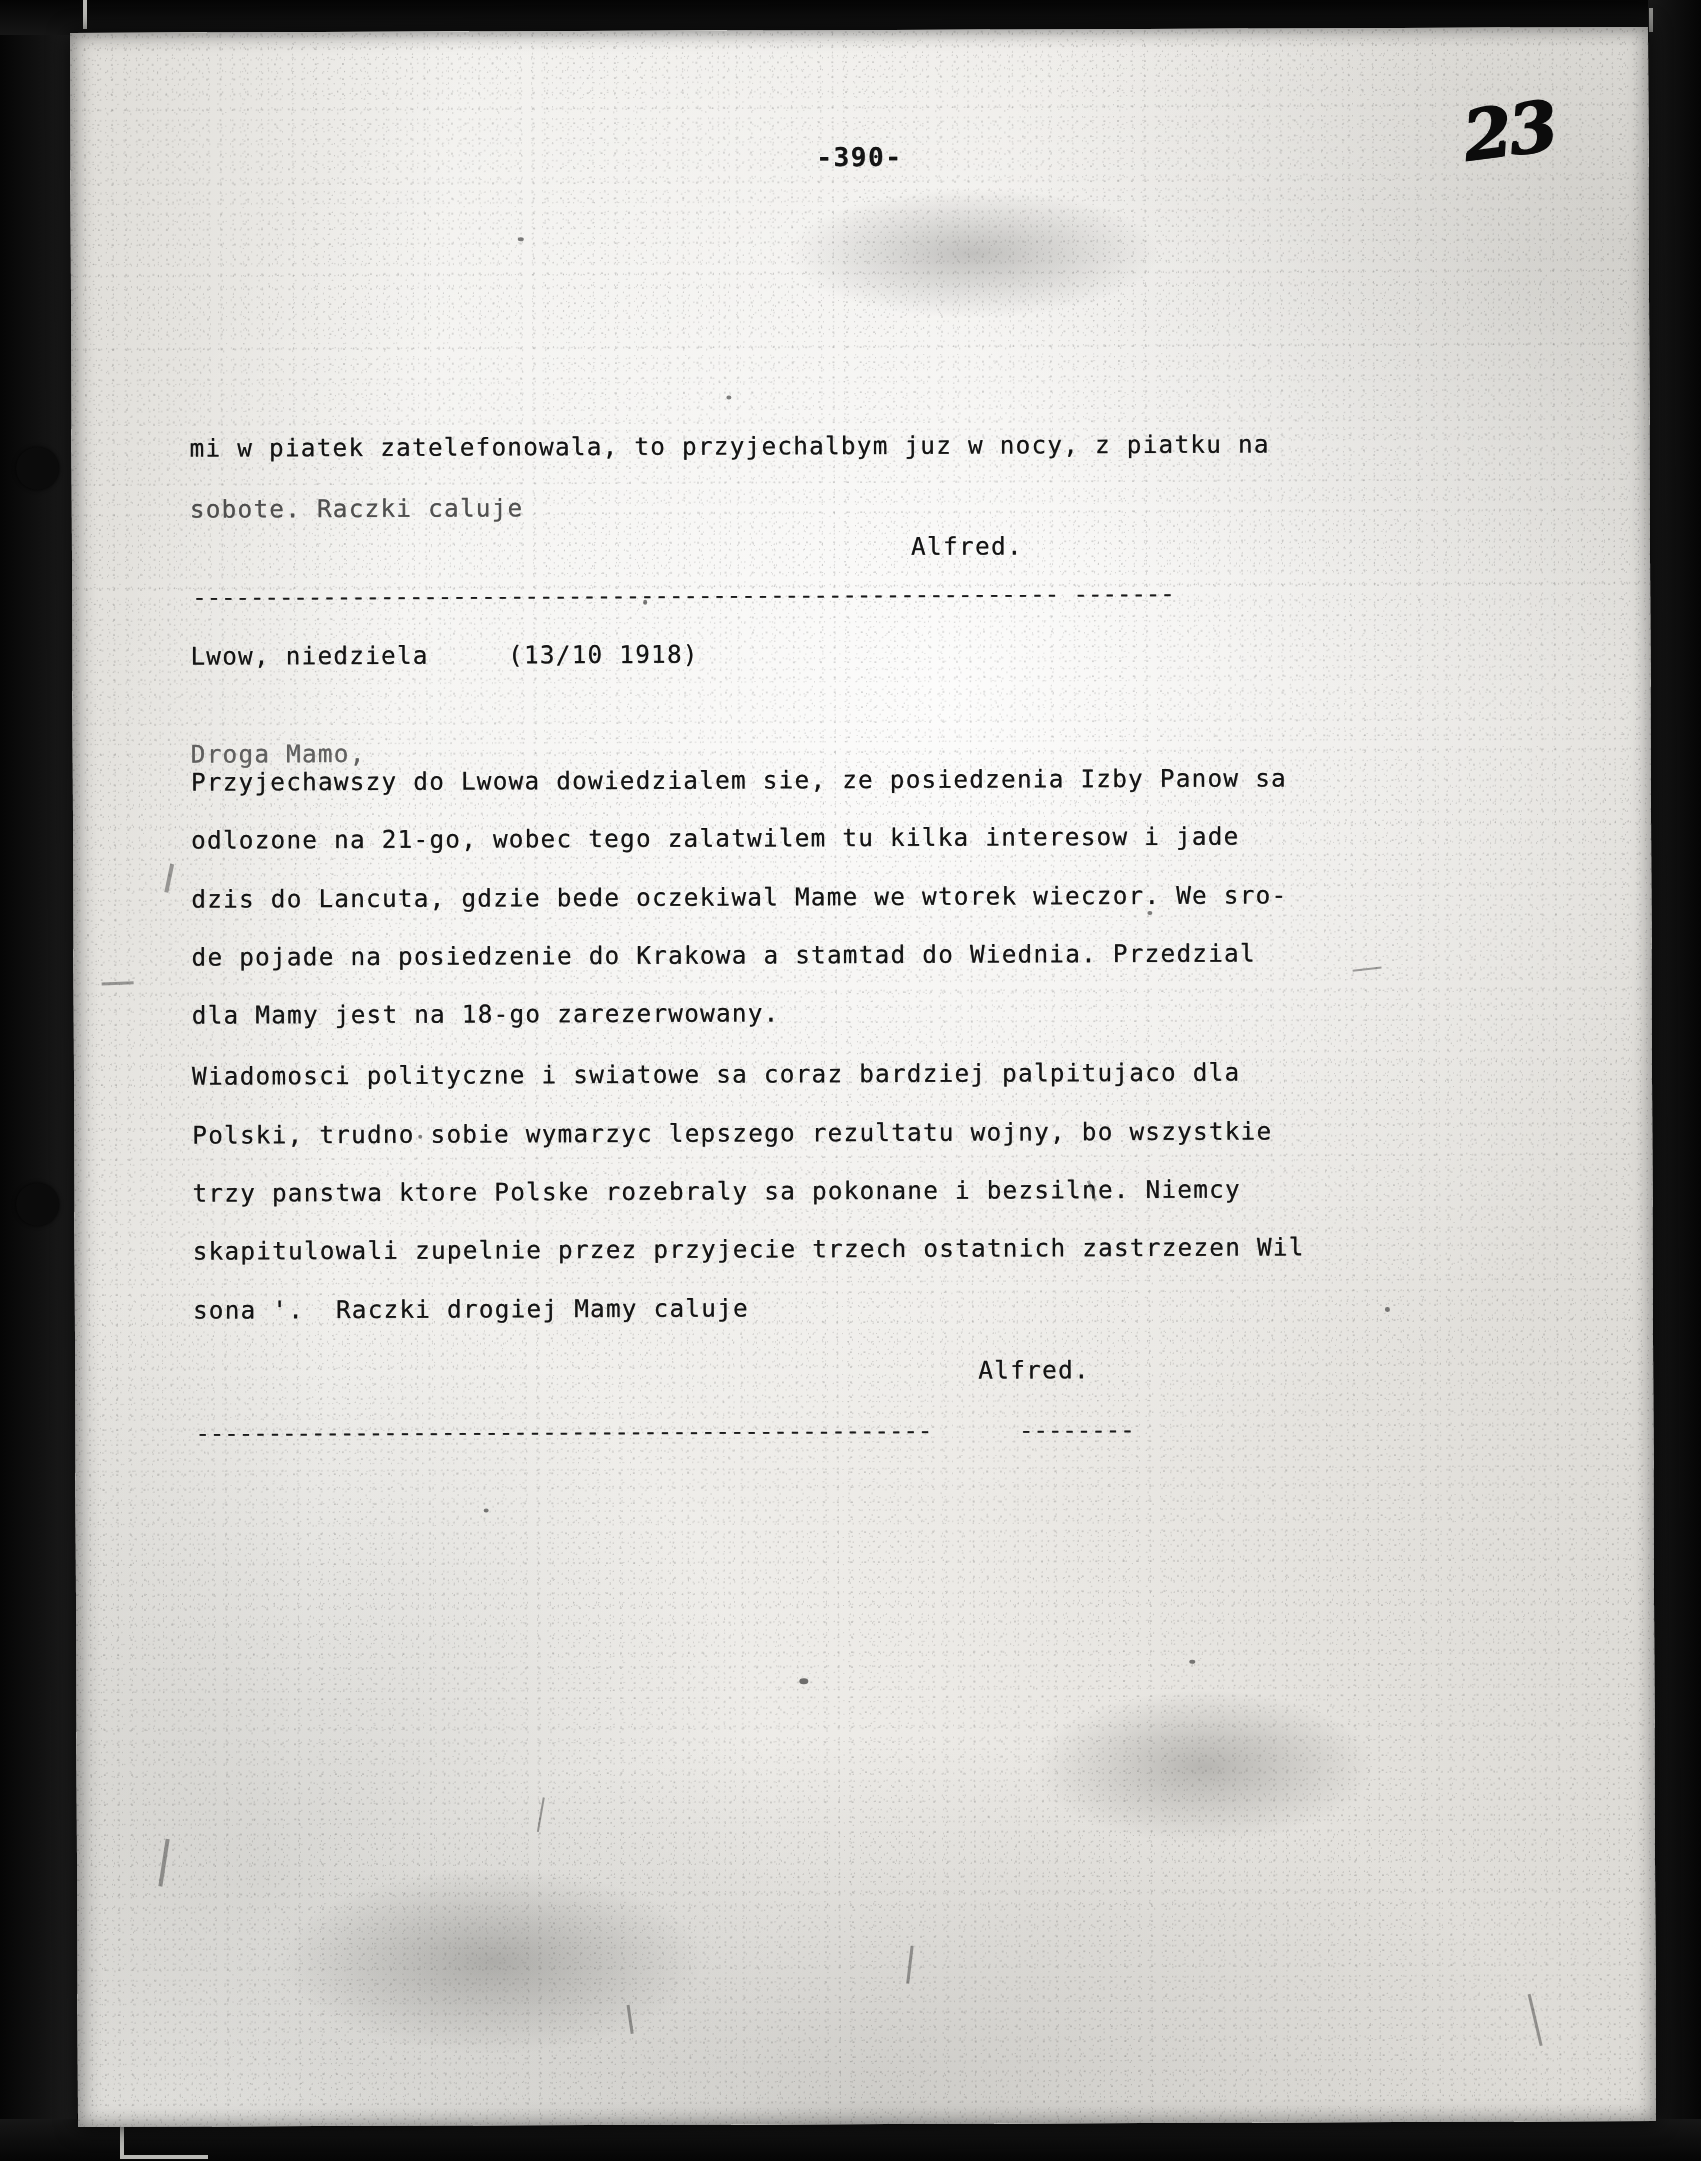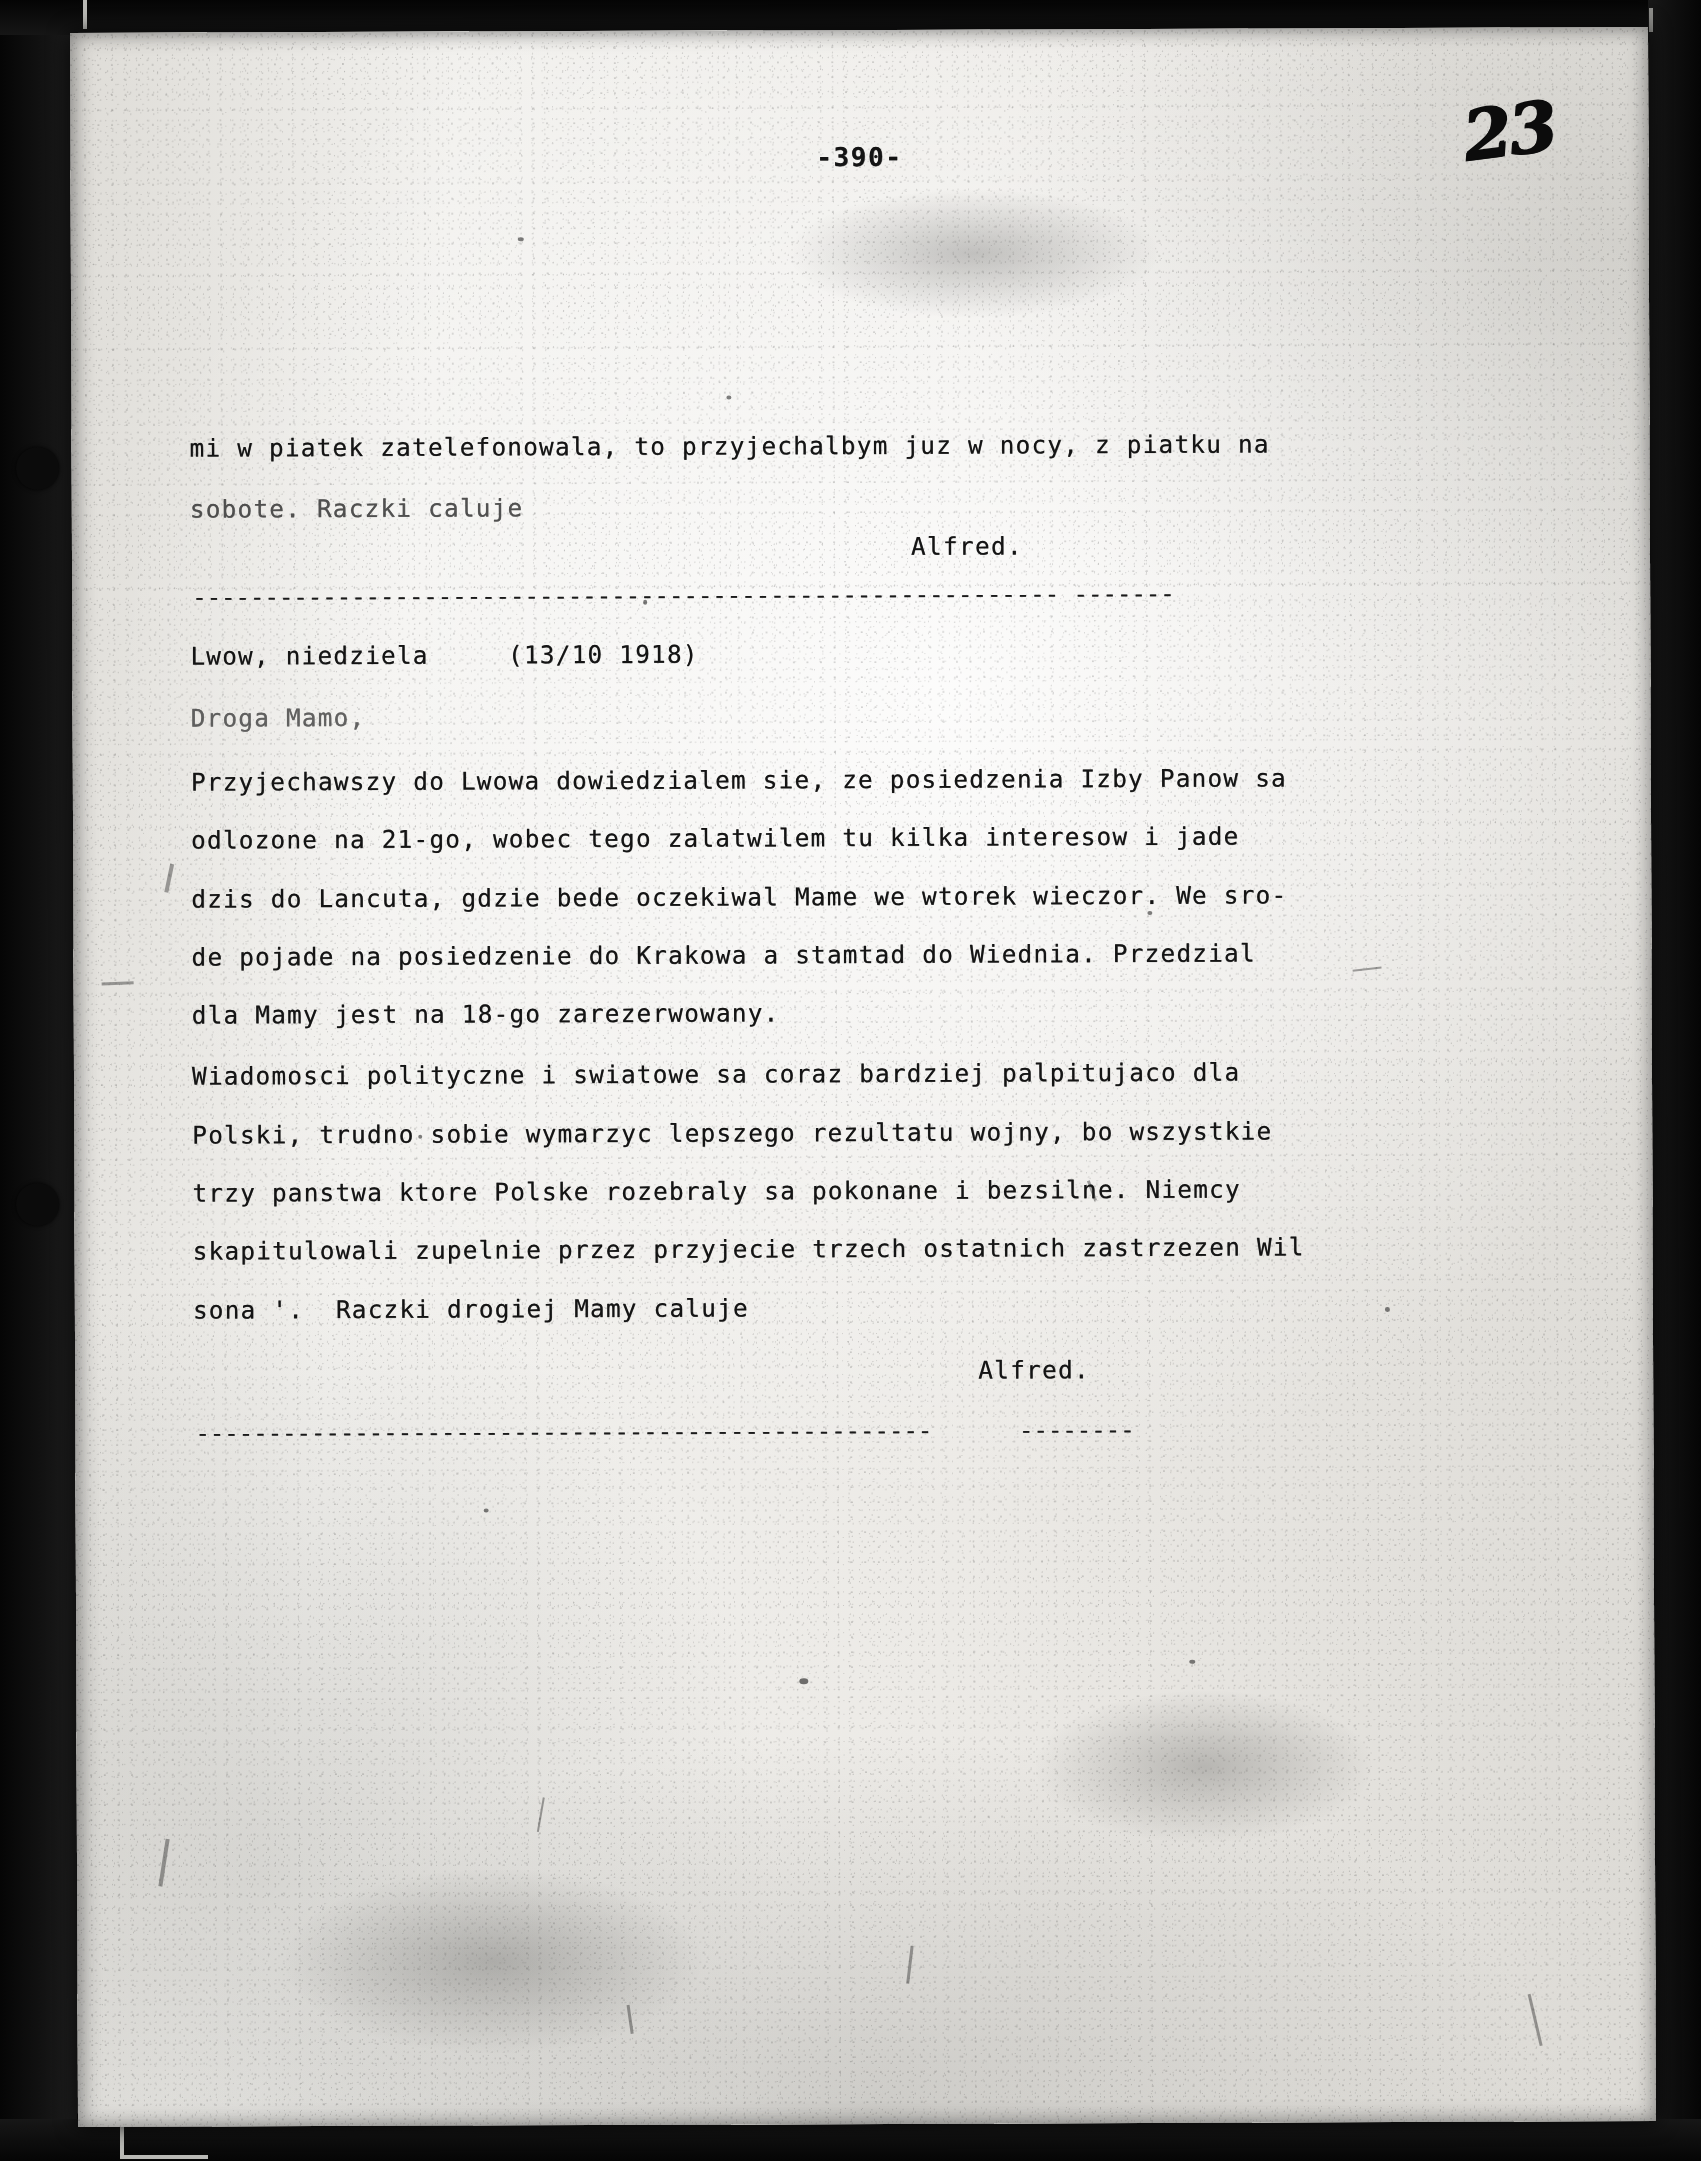--- a/index.html
+++ b/index.html
@@ -227,21 +227,21 @@
 
       <div class="tw page-no">-390-</div>
 
       <div class="tw bodyline" style="top:401px;">mi w piatek zatelefonowala, to przyjechalbym juz w nocy, z piatku na</div>
       <div class="tw bodyline faded" style="top:462px;">sobote. Raczki caluje</div>
       <div class="tw signline" style="top:502px;">Alfred.</div>
 
       <div class="tw sep" style="top:551px; width:1215px; overflow:hidden;">------------------------------------------------------------ -------</div>
 
       <div class="tw bodyline" style="top:609px;">Lwow, niedziela     (13/10 1918)</div>
-      <div class="tw bodyline lighter" style="top:671px;">Droga Mamo,</div>
+      <div class="tw bodyline lighter" style="top:707px;">Droga Mamo,</div>
 
       <div class="tw bodyline" style="top:735px;">Przyjechawszy do Lwowa dowiedzialem sie, ze posiedzenia Izby Panow sa</div>
       <div class="tw bodyline" style="top:793px;">odlozone na 21-go, wobec tego zalatwilem tu kilka interesow i jade</div>
       <div class="tw bodyline" style="top:852px;">dzis do Lancuta, gdzie bede oczekiwal Mame we wtorek wieczor. We sro-</div>
       <div class="tw bodyline" style="top:910px;">de pojade na posiedzenie do Krakowa a stamtad do Wiednia. Przedzial</div>
       <div class="tw bodyline" style="top:968px;">dla Mamy jest na 18-go zarezerwowany.</div>
 
       <div class="tw bodyline" style="top:1029px;">Wiadomosci polityczne i swiatowe sa coraz bardziej palpitujaco dla</div>
       <div class="tw bodyline" style="top:1088px;">Polski, trudno sobie wymarzyc lepszego rezultatu wojny, bo wszystkie</div>
       <div class="tw bodyline" style="top:1146px;">trzy panstwa ktore Polske rozebraly sa pokonane i bezsilne. Niemcy</div>

